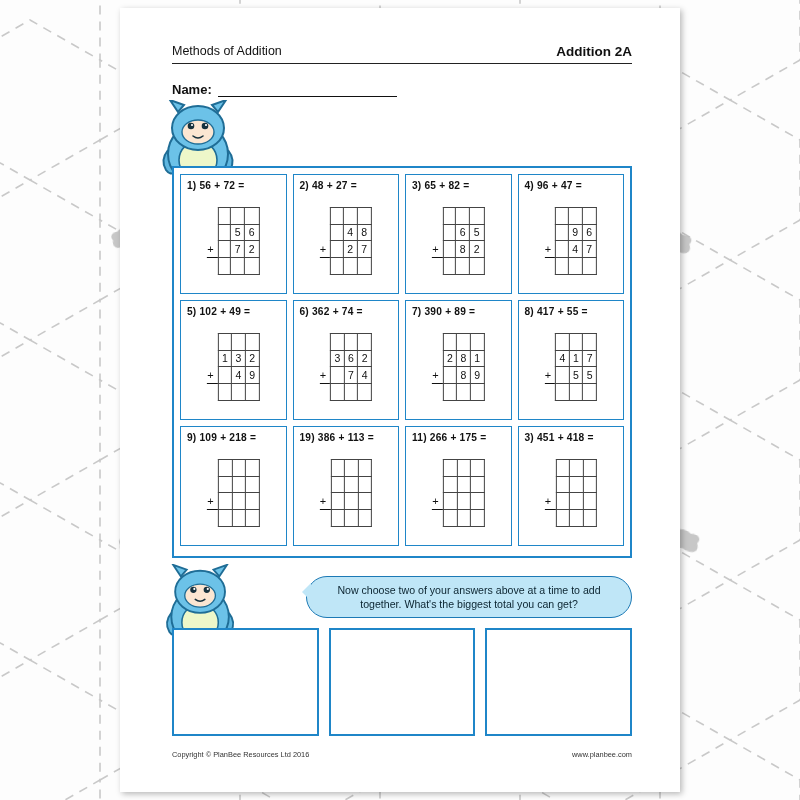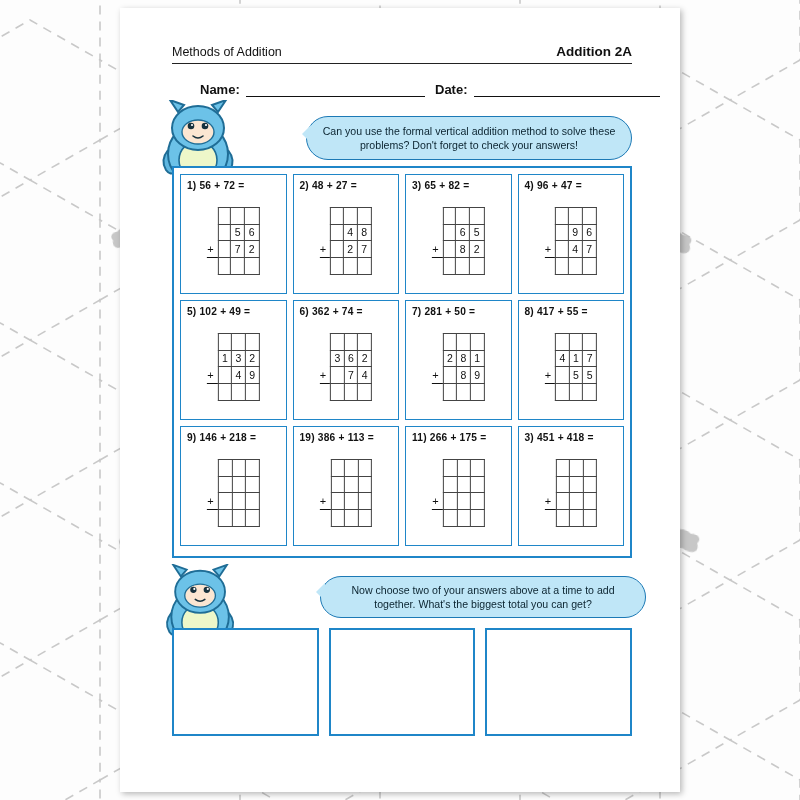--- a/index.html
+++ b/index.html
@@ -20,48 +20,48 @@
     position:absolute;
     left:120px;top:8px;width:560px;height:784px;
     background:#ffffff;
     box-shadow:2px 2px 6px rgba(0,0,0,.28);
     overflow:hidden;
   }
   .sheet-inner{position:absolute;inset:0;}
   
   .hdr{
     position:absolute;left:52px;top:36px;width:460px;
-    display:flex;justify-content:space-between;align-items:center;
+    display:flex;justify-content:space-between;align-items:flex-start;
     border-bottom:1.6px solid #222;padding-bottom:4px;
   }
   .hdr .title{font-size:12.5px;color:#111;}
   .hdr .wsnum{font-size:13.5px;color:#111;font-weight:600;}
   .namedate{
     position:absolute;left:52px;top:74px;width:460px;
-    display:flex;gap:10px;align-items:flex-end;font-size:13px;color:#111;margin-left:28px;
+    display:flex;gap:10px;align-items:flex-end;font-size:13px;color:#111;
   }
   .namedate .lbl{font-weight:600;}
   .namedate .rule{flex:1;border-bottom:1.4px solid #111;height:12px;}
   .namedate .dategrp{display:flex;align-items:flex-end;gap:6px;width:225px;}
   .namedate .namegrp{display:flex;align-items:flex-end;gap:6px;width:225px;}
 
   
   .bubble{
     position:absolute;background:#bfe6f7;border:1.6px solid #1c79b5;
     border-radius:22px;color:#0b2430;font-size:10.6px;line-height:1.35;
     display:flex;align-items:center;justify-content:center;text-align:center;
     padding:6px 14px;box-sizing:border-box;
   }
   .bubble:after{
     content:"";position:absolute;left:-14px;bottom:16px;
     width:0;height:0;border:9px solid transparent;
     border-right-color:#bfe6f7;
   }
   #bubble1{left:186px;top:108px;width:326px;height:44px;}
-  #bubble2{left:200px;top:568px;width:326px;height:42px;}
+  #bubble2{left:186px;top:568px;width:326px;height:42px;}
 
   
   .monster{position:absolute;}
 
   
   #grid-panel{
     position:absolute;left:52px;top:158px;width:460px;height:392px;
     border:2.4px solid #1f86c8;background:#ffffff;box-sizing:border-box;
     padding:6px;
   }
@@ -192,24 +192,20 @@
     <div class="hdr">
       <span class="title">Methods of Addition</span>
       <span class="wsnum">Addition 2A</span>
     </div>
 
     <div class="namedate">
       <span class="namegrp">
         <span class="lbl">Name:</span>
         <span class="rule"></span>
       </span>
-      <span class="dategrp">
-        <span class="lbl">Date:</span>
-        <span class="rule"></span>
-      </span>
     </div>
 
     <div class="monster" style="left:32px;top:92px;">
       <svg width="96" height="92" viewBox="0 0 96 92" xmlns="http://www.w3.org/2000/svg">
 
         <path d="M16 50 q-8 10 -2 20 q4 6 10 2" fill="#5fb7e0" stroke="#1f6d96" stroke-width="2"></path>
         <path d="M76 50 q8 10 2 20 q-4 6 -10 2" fill="#5fb7e0" stroke="#1f6d96" stroke-width="2"></path>
 
         <ellipse cx="46" cy="54" rx="30" ry="30" fill="#6cc2e8" stroke="#1f6d96" stroke-width="2"></ellipse>
         <ellipse cx="46" cy="60" rx="19" ry="19" fill="#eef7c9" stroke="#1f6d96" stroke-width="1.6"></ellipse>
@@ -224,21 +220,20 @@
         <circle cx="53" cy="26" r="3.3" fill="#16313d"></circle>
         <circle cx="40" cy="25" r="1.1" fill="#fff"></circle>
         <circle cx="54" cy="25" r="1.1" fill="#fff"></circle>
         <path d="M41 36 q5 4 10 0" stroke="#16313d" stroke-width="1.6" fill="none" stroke-linecap="round"></path>
 
         <ellipse cx="34" cy="84" rx="9" ry="6" fill="#6cc2e8" stroke="#1f6d96" stroke-width="2"></ellipse>
         <ellipse cx="58" cy="84" rx="9" ry="6" fill="#6cc2e8" stroke="#1f6d96" stroke-width="2"></ellipse>
       </svg>
     </div>
 
-    <div class="bubble" id="bubble1">Can you use the formal vertical addition method to solve these problems? Don't forget to check your answers!</div>
 
     <div id="grid-panel">
       <div class="qrow">
         <div class="qcell">
           <div class="qlabel"><span>1)</span> <span>56 + 72 =</span></div>
           <div class="colgrid">
             <table class="cols">
               <tbody>
                   <tr>
                     <td class="sign"></td>
@@ -430,21 +425,21 @@
                     <td class="sign"></td>
                     <td></td>
                     <td></td>
                     <td></td>
                   </tr>
             </tbody>
               </table>
           </div>
         </div>
         <div class="qcell">
-          <div class="qlabel"><span>7)</span> <span>281 + 50 =</span></div>
+          <div class="qlabel"><span>7)</span> <span>390 + 89 =</span></div>
           <div class="colgrid">
             <table class="cols">
               <tbody>
                   <tr>
                     <td class="sign"></td>
                     <td class="carry"></td>
                     <td class="carry"></td>
                     <td class="carry"></td>
                   </tr>
               <tr>
@@ -499,21 +494,21 @@
                     <td></td>
                   </tr>
             </tbody>
               </table>
           </div>
         </div>
       </div>
 
       <div class="qrow">
         <div class="qcell">
-          <div class="qlabel"><span>9)</span> <span>146 + 218 =</span></div>
+          <div class="qlabel"><span>9)</span> <span>109 + 218 =</span></div>
           <div class="colgrid">
             <table class="cols">
               <tbody>
                   <tr>
                     <td class="sign"></td>
                     <td class="carry"></td>
                     <td class="carry"></td>
                     <td class="carry"></td>
                   </tr>
               <tr>
@@ -661,15 +656,19 @@
     </div>
 
     <div class="bubble" id="bubble2">Now choose two of your answers above at a time to add together. What's the biggest total you can get?</div>
 
     <div id="answer-row">
       <div class="abox"></div>
       <div class="abox"></div>
       <div class="abox"></div>
     </div>
 
+    <div class="footer">
+      <span>Copyright © PlanBee Resources Ltd 2016</span>
+      <span>www.planbee.com</span>
+    </div>
 
   </div>
 </div>
 
 </body></html>

